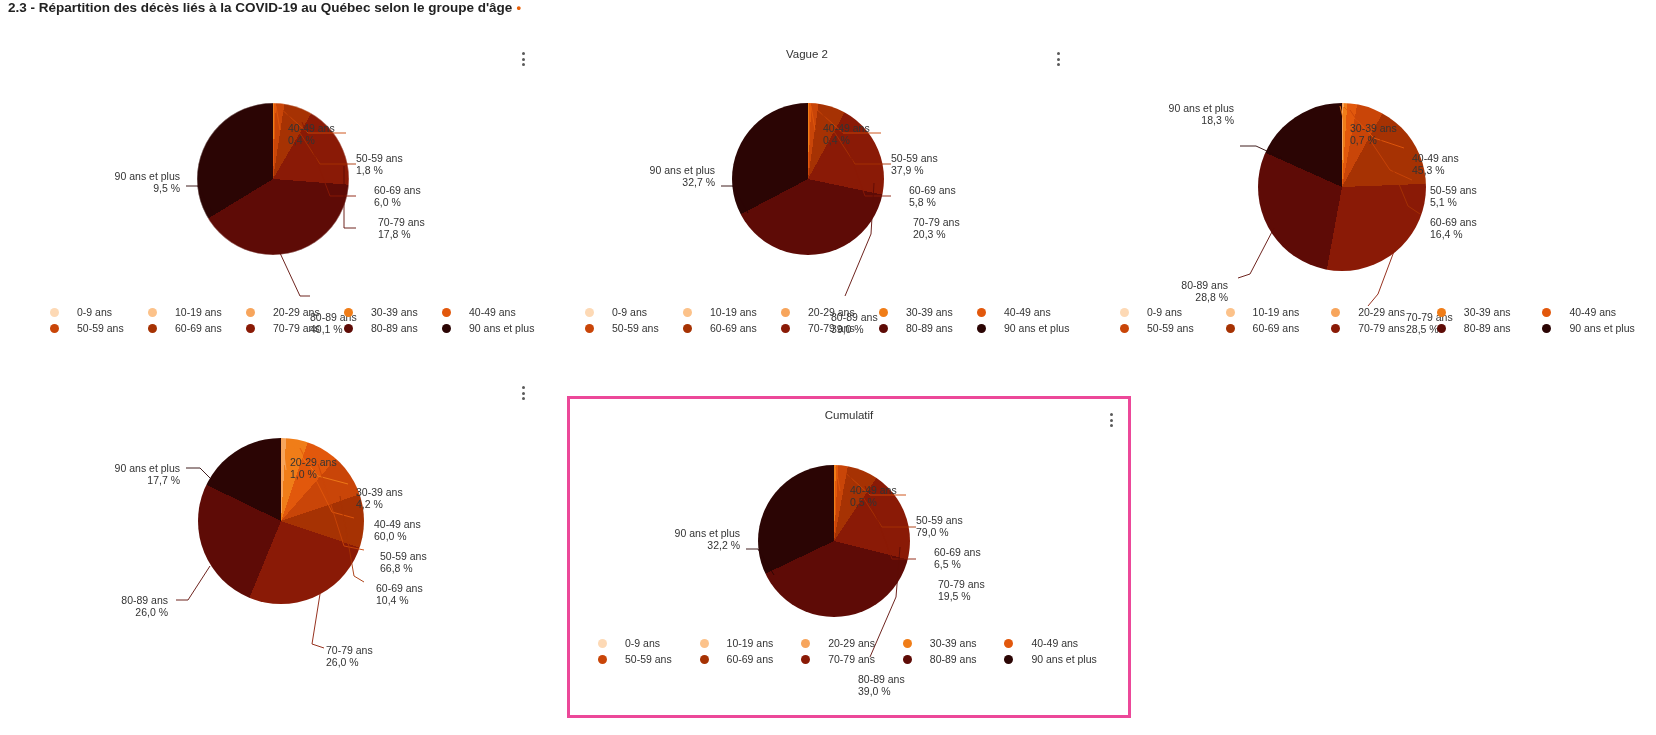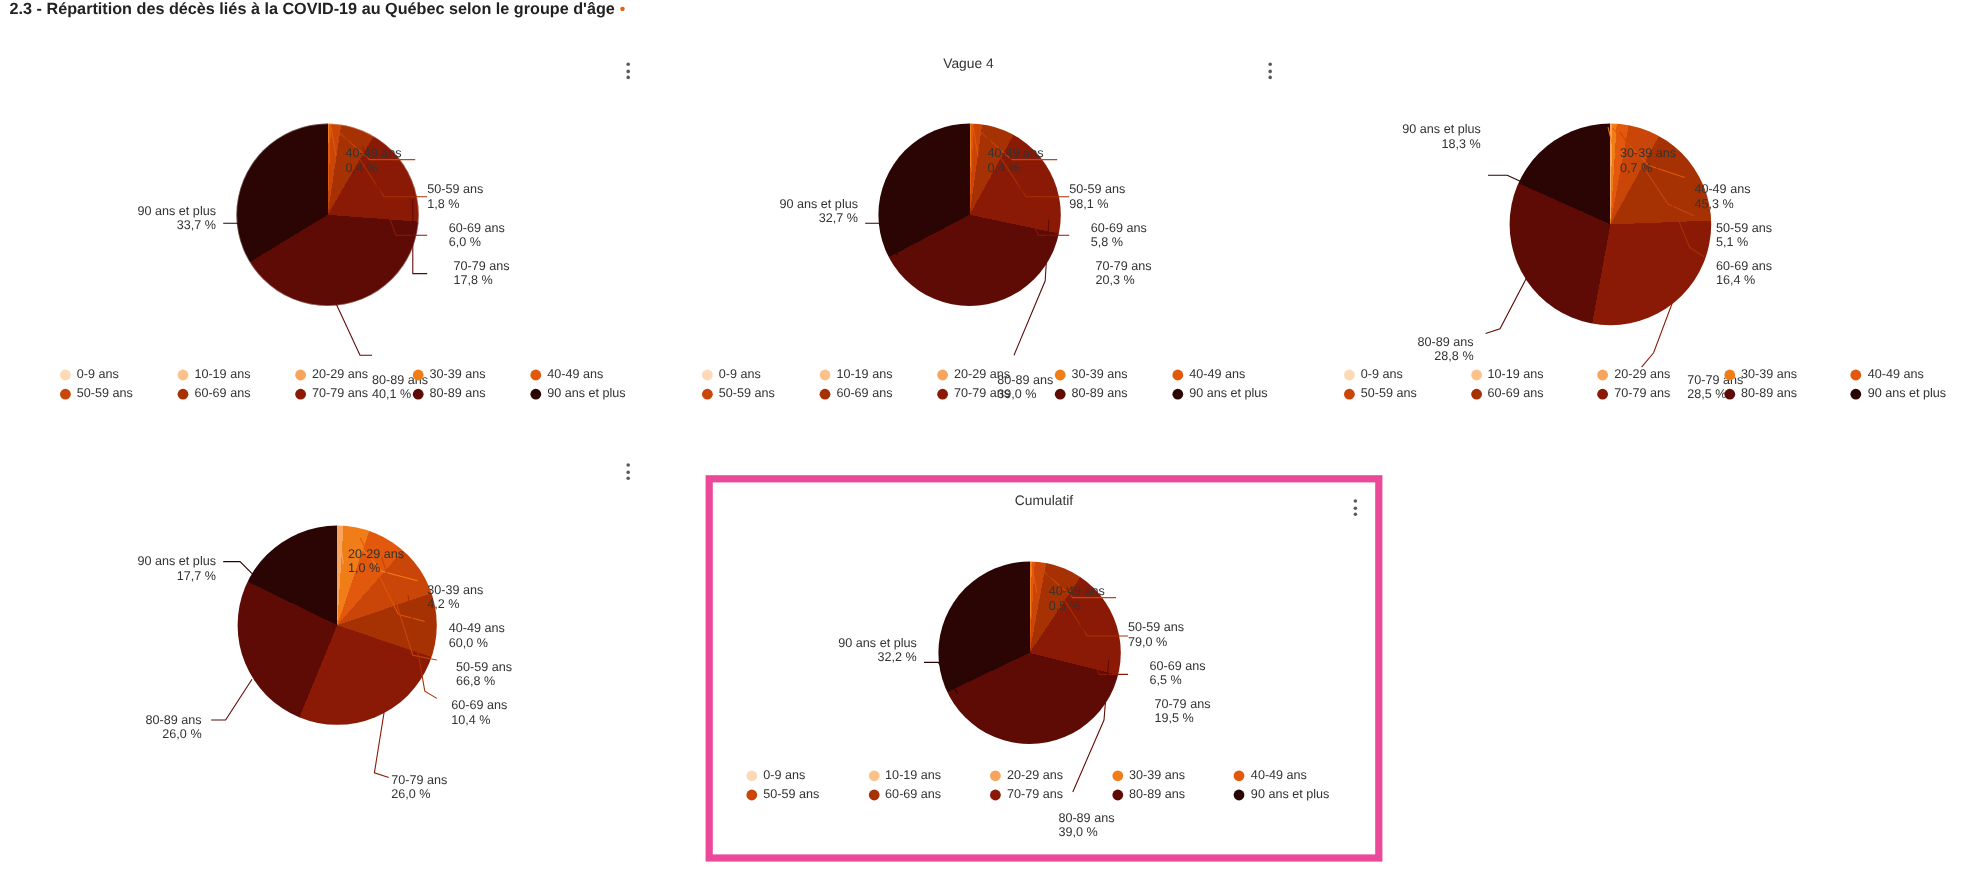--- a/index.html
+++ b/index.html
@@ -27,22 +27,21 @@
   #page-title .dot {
     color: #e8610a;
     font-size: 13px;
     margin-left: 4px;
   }
   .panel {
     position: absolute;
     box-sizing: border-box;
   }
   .panel.framed {
-    border: 6px solid #ec4899;
-    margin-left: 21px;
+    border: 3px solid #ec4899;
   }
   .panel-title {
     position: absolute;
     top: 10px;
     left: 0;
     width: 100%;
     text-align: center;
     font-size: 11.5px;
     color: #333333;
   }
@@ -78,21 +77,21 @@
     display: grid;
     grid-template-columns: repeat(5, 1fr);
     row-gap: 4px;
     column-gap: 0px;
     font-size: 10.5px;
     color: #333333;
   }
   .legend-item {
     display: flex;
     align-items: center;
-    gap: 5px;
+    gap: 18px;
     white-space: nowrap;
   }
   .legend-swatch {
     width: 9px;
     height: 9px;
     border-radius: 50%;
     flex: none;
   }
   .label {
     position: absolute;
@@ -161,21 +160,21 @@
     <div class="label right" style="left:370px; top:178px;">
       <div>70-79 ans</div>
         <div>17,8 %</div>
     </div>
     <div class="label right" style="left:302px; top:273px;">
       <div>80-89 ans</div>
         <div>40,1 %</div>
     </div>
     <div class="label left" style="left:0px; top:132px; width:172px;">
       <div>90 ans et plus</div>
-        <div>33,7 %</div>
+        <div>9,5 %</div>
     </div>
   </div>
 
   <div class="legend" style="left:42px; top:268px; width:490px;">
     <div class="legend-item">
         <span class="legend-swatch" style="background:#fdd9b5"></span>
         <span>0-9 ans</span>
       </div>
     <div class="legend-item">
         <span class="legend-swatch" style="background:#fcc28a"></span>
@@ -210,21 +209,21 @@
         <span>80-89 ans</span>
       </div>
     <div class="legend-item">
         <span class="legend-swatch" style="background:#2b0504"></span>
         <span>90 ans et plus</span>
       </div>
   </div>
 </div>
 
 <div class="panel" style="left:543px; top:38px; width:528px; height:305px;">
-  <div class="panel-title">Vague 4</div>
+  <div class="panel-title">Vague 2</div>
   <div class="kebab" style="right:6px; top:12px;">
     <span></span>
       <span></span>
       <span></span>
   </div>
 
   <div class="pie-wrap" style="left:0; top:0; width:528px; height:260px;">
     <div class="pie" style="left:189px; top:65px; width:152px; height:152px;
          background: conic-gradient(
            #f7a55c 0deg 0.36deg,
@@ -243,21 +242,21 @@
       <path d="M331,145 L328,196 L302,258" stroke="#5e0b06" fill="none" stroke-width="0.9"></path>
       <path d="M205,175 L190,148 L178,148" stroke="#2b0504" fill="none" stroke-width="0.9"></path>
     </svg>
 
     <div class="label right" style="left:280px; top:84px;">
       <div>40-49 ans</div>
         <div>0,4 %</div>
     </div>
     <div class="label right" style="left:348px; top:114px;">
       <div>50-59 ans</div>
-        <div>98,1 %</div>
+        <div>37,9 %</div>
     </div>
     <div class="label right" style="left:366px; top:146px;">
       <div>60-69 ans</div>
         <div>5,8 %</div>
     </div>
     <div class="label right" style="left:370px; top:178px;">
       <div>70-79 ans</div>
         <div>20,3 %</div>
     </div>
     <div class="label right" style="left:288px; top:273px;">

